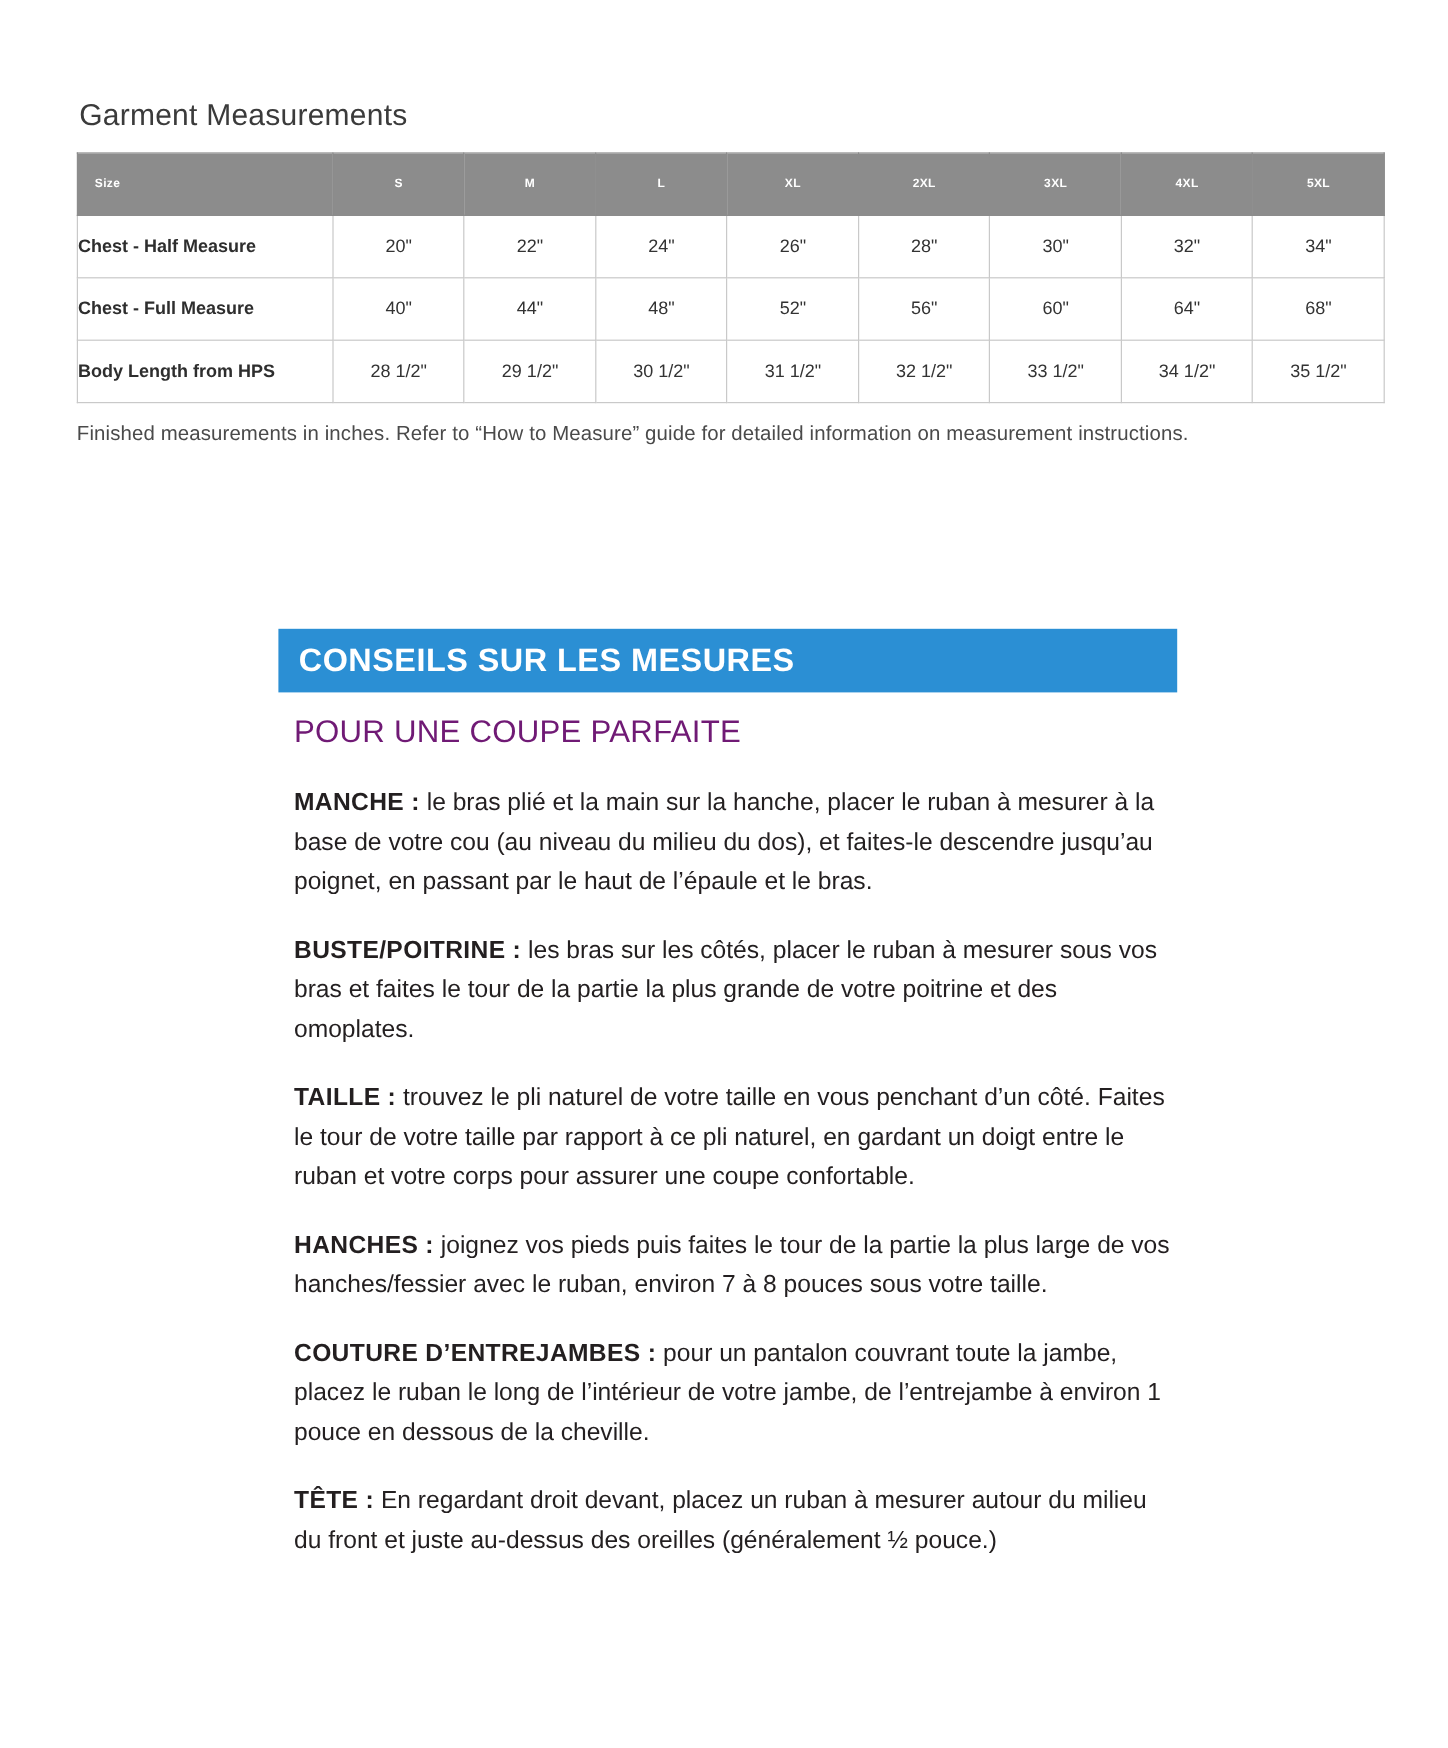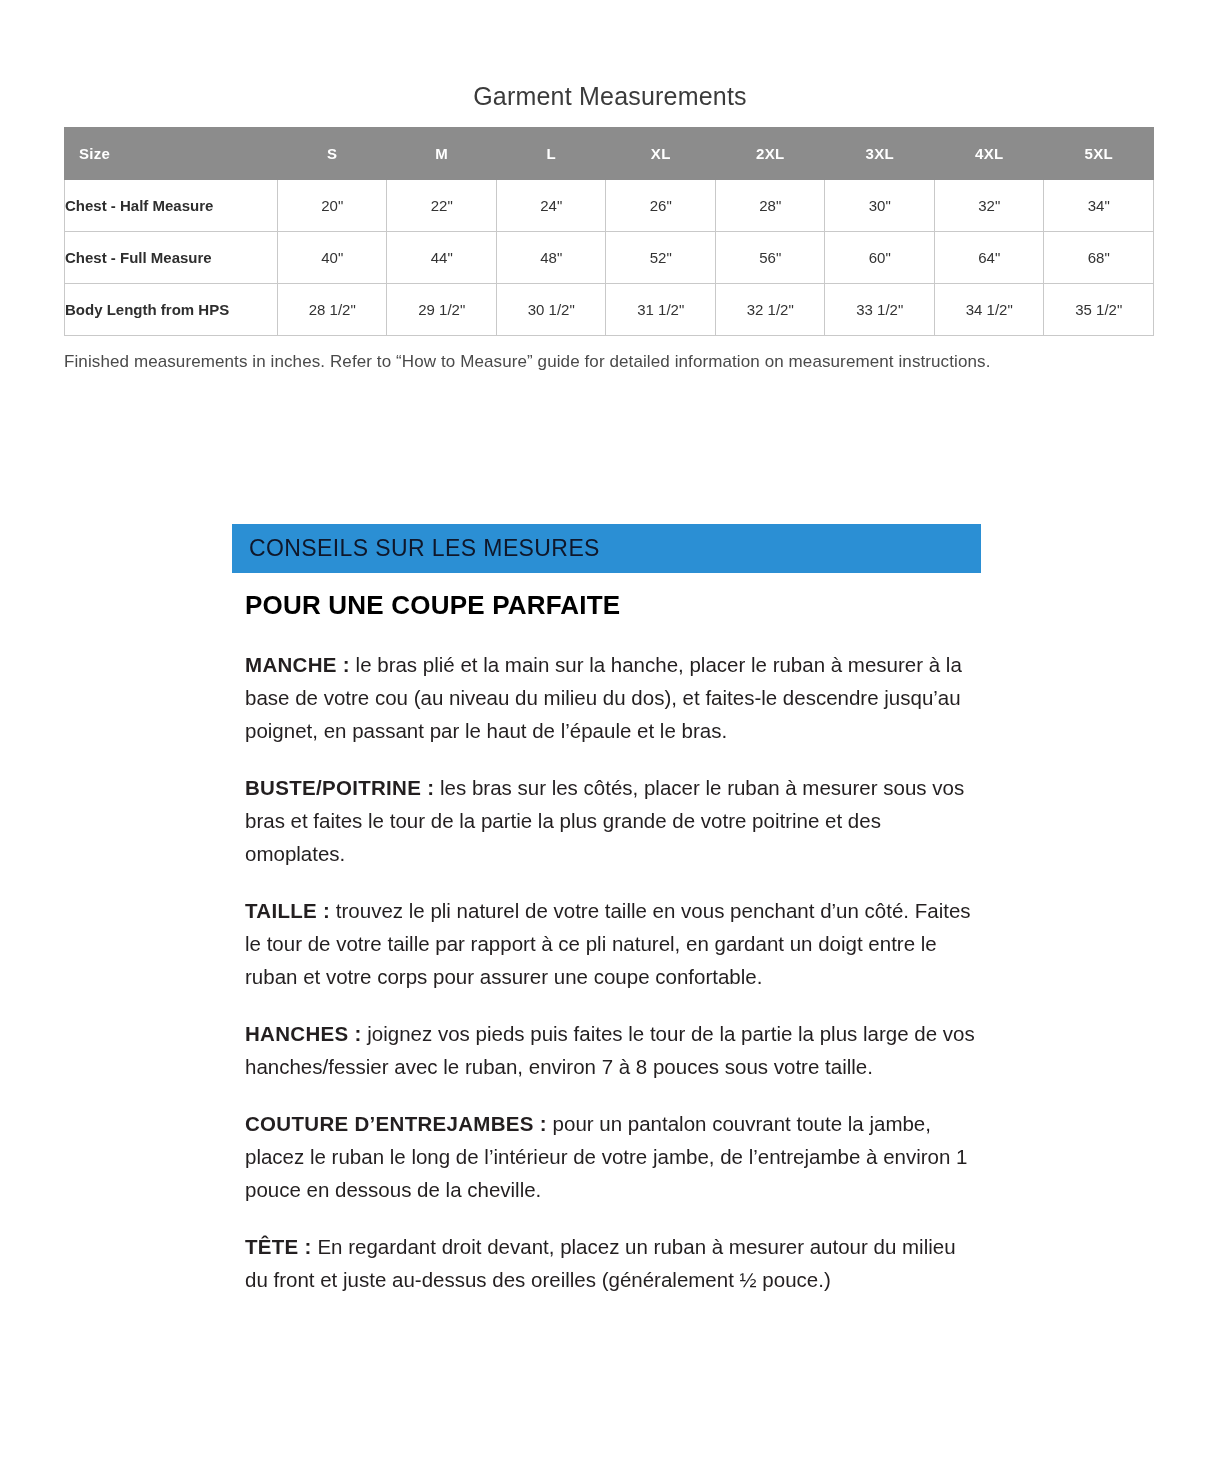--- a/index.html
+++ b/index.html
@@ -22,38 +22,37 @@
     left: 64px;
     top: 82px;
     width: 1090px;
   }
   .gm-title {
     font-size: 25px;
     font-weight: 400;
     color: #3b3b3b;
     letter-spacing: 0.2px;
     margin: 0 0 16px 2px;
-    text-align: center;
   }
   table.size-table {
     border-collapse: collapse;
     width: 1090px;
     table-layout: fixed;
   }
   table.size-table th,
   table.size-table td {
     border: 1px solid #c9c9c9;
     height: 49px;
     font-size: 15px;
   }
   table.size-table thead th {
     background: #8c8c8c;
     color: #ffffff;
     font-weight: bold;
-    font-size: 15px;
+    font-size: 10px;
     border: 1px solid #8c8c8c;
     text-align: center;
     letter-spacing: 0.3px;
   }
   table.size-table thead th.first-col {
     text-align: left;
     padding-left: 14px;
   }
   table.size-table tbody td {
     text-align: center;
@@ -78,32 +77,32 @@
 
   
   .tips-section {
     position: absolute;
     left: 232px;
     top: 524px;
     width: 760px;
   }
   .tips-banner {
     background: #2b8fd4;
-    color: #0f172a;
-    font-size: 23px;
-    font-weight: normal;
+    color: #ffffff;
+    font-size: 27px;
+    font-weight: bold;
     letter-spacing: 0.4px;
     padding: 11px 0 11px 17px;
     width: 732px;
     box-sizing: content-box;
   }
   .tips-subtitle {
-    color: #000000;
+    color: #701a75;
     font-size: 26px;
-    font-weight: 700;
+    font-weight: 400;
     letter-spacing: 0.2px;
     margin: 17px 0 0 13px;
   }
   .tips-body {
     margin: 27px 0 0 13px;
     width: 735px;
   }
   .tip-p {
     font-size: 20.5px;
     line-height: 33px;

